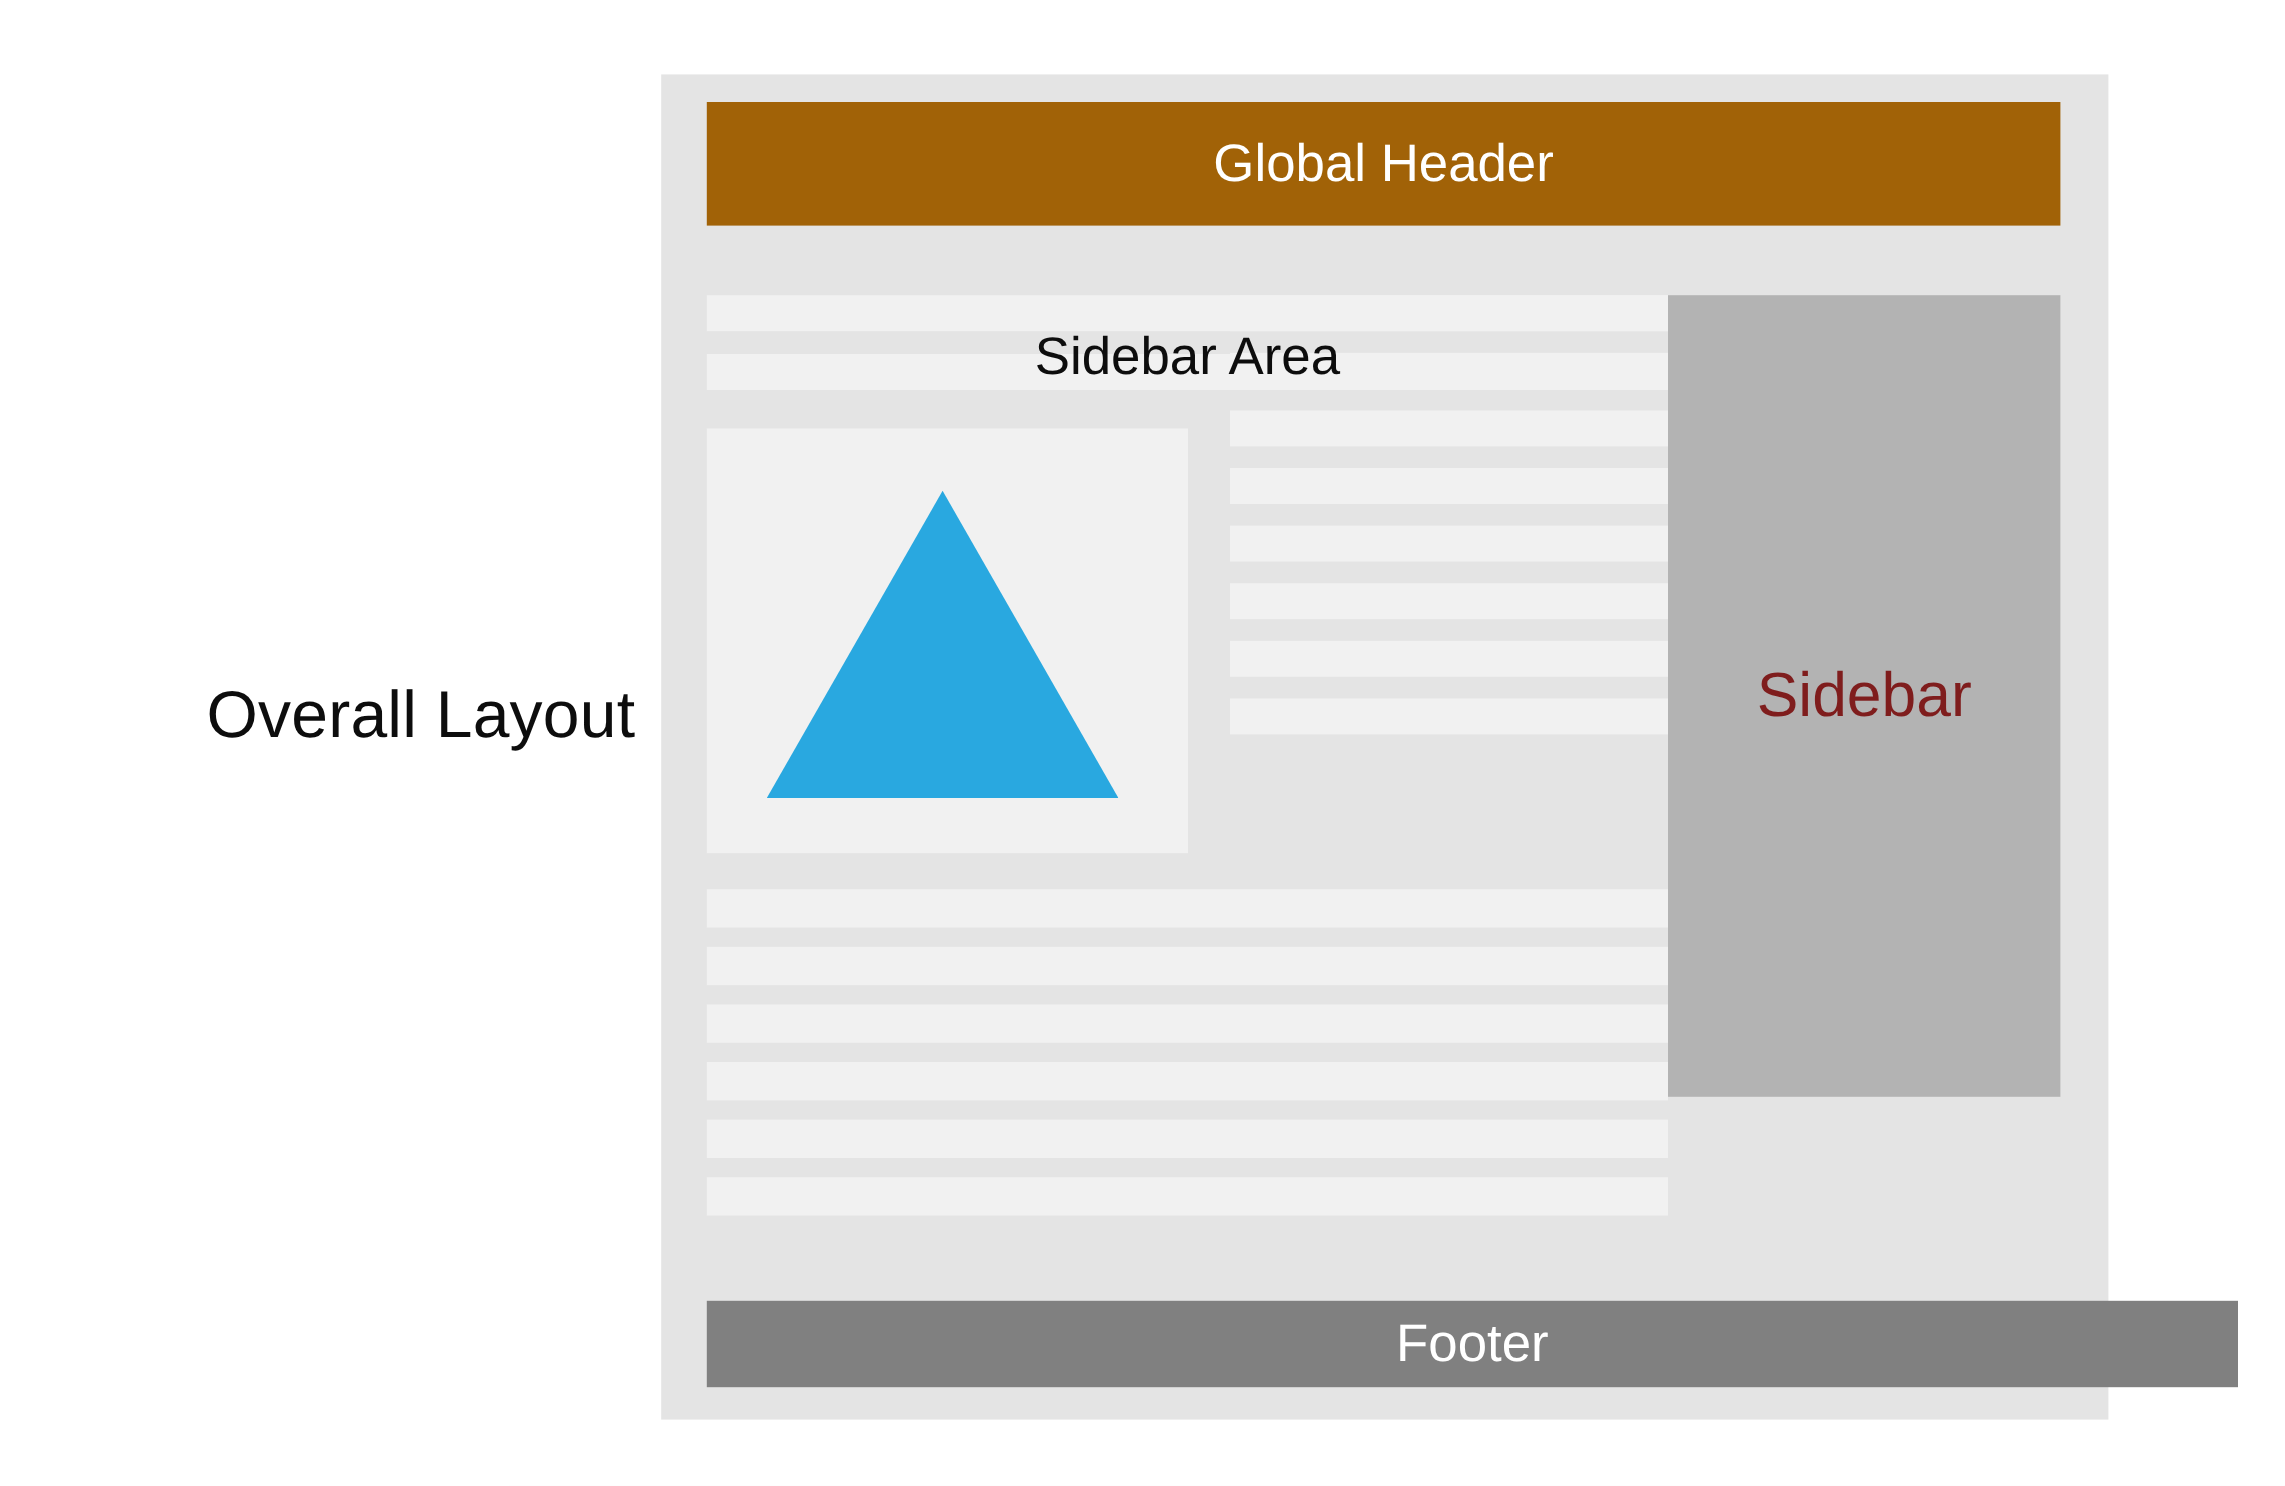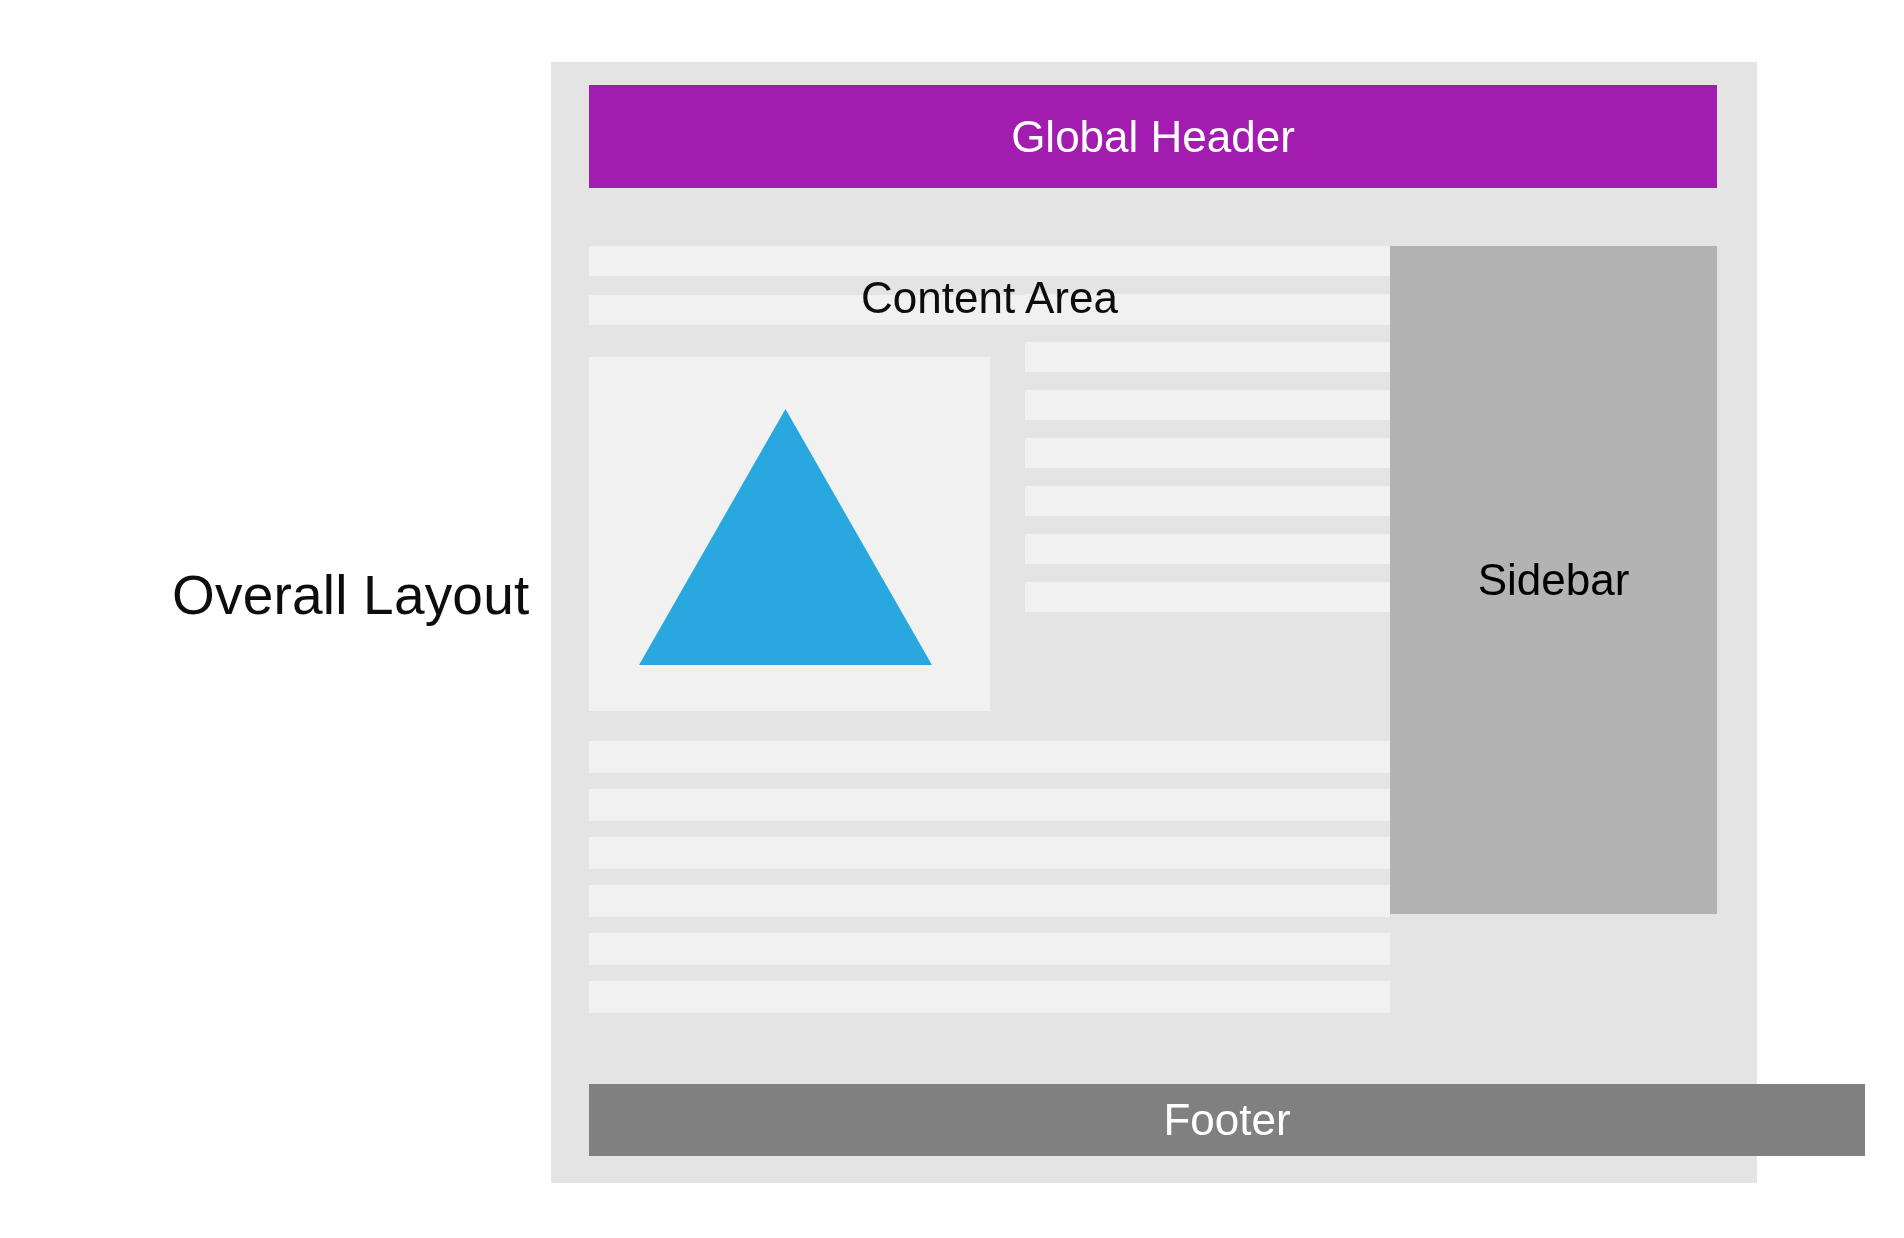--- a/index.html
+++ b/index.html
@@ -49,21 +49,21 @@
     background: #e4e4e4;
   }
 
   
   #global-header {
     position: absolute;
     left: 38px;
     top: 23px;
     width: 1128px;
     height: 103px;
-    background: #a21caf;
+    background: #a16207;
     display: flex;
     align-items: center;
     justify-content: center;
   }
   #global-header-label {
     color: #ffffff;
     font-size: 44px;
     font-weight: 400;
     line-height: 1;
     white-space: nowrap;
@@ -167,22 +167,22 @@
     left: 839px;
     top: 184px;
     width: 327px;
     height: 668px;
     background: #b3b3b3;
     display: flex;
     align-items: center;
     justify-content: center;
   }
   #sidebar-label {
-    color: #000000;
-    font-size: 44px;
+    color: #7f1d1d;
+    font-size: 52px;
     font-weight: 400;
     line-height: 1;
     white-space: nowrap;
   }
 
   
   #footer {
     position: absolute;
     left: 38px;
     top: 1022px;
@@ -240,21 +240,21 @@
 
         <div id="bottom-bars">
             <div class="text-bar bottom-bar" style="top: 0px;"></div>
             <div class="text-bar bottom-bar" style="top: 48px;"></div>
             <div class="text-bar bottom-bar" style="top: 96px;"></div>
             <div class="text-bar bottom-bar" style="top: 144px;"></div>
             <div class="text-bar bottom-bar" style="top: 192px;"></div>
             <div class="text-bar bottom-bar" style="top: 240px;"></div>
           </div>
 
-        <div id="content-area-label">Content Area</div>
+        <div id="content-area-label">Sidebar Area</div>
       </div>
 
       <div id="sidebar">
         <span id="sidebar-label">Sidebar</span>
       </div>
     </div>
 
     <div id="footer">
       <span id="footer-label">Footer</span>
     </div>

